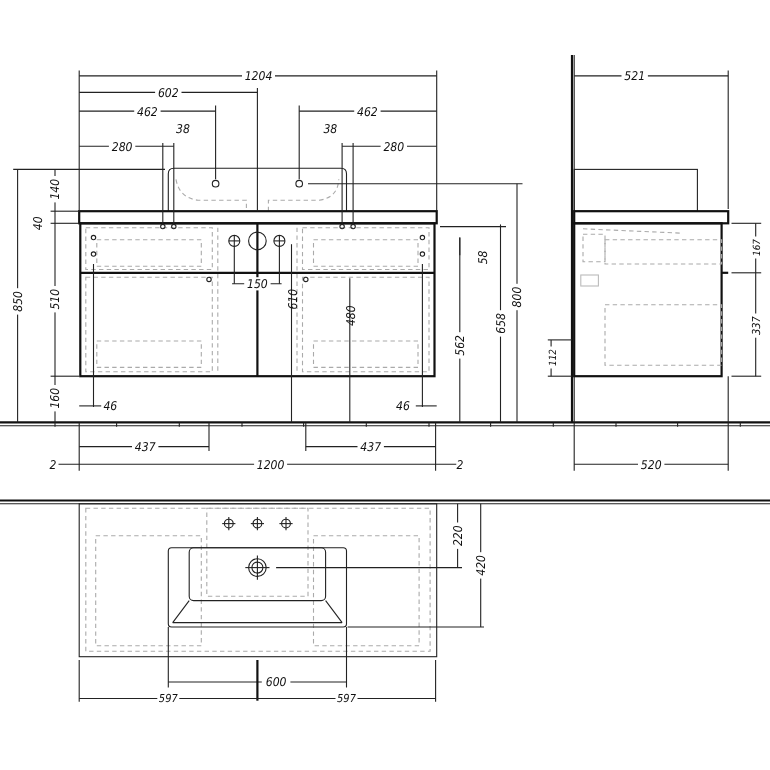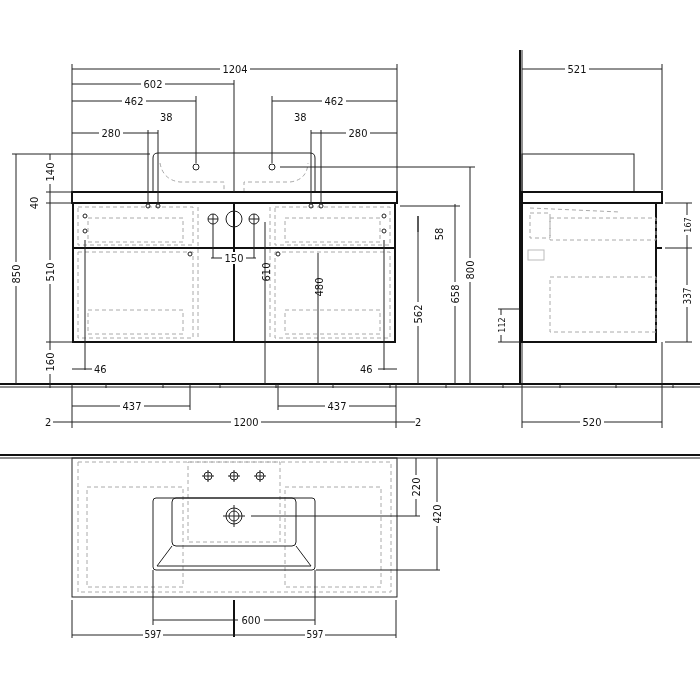--- a/index.html
+++ b/index.html
@@ -1,16 +1,16 @@
 <!DOCTYPE html>
 <html><head>
 <meta charset="utf-8">
 <style>
   html,body{margin:0;padding:0;background:#fff;}
-  #wrap{position:relative;width:700px;height:700px;overflow:hidden;background:#fff;}
+  #wrap{position:relative;width:700px;height:700px;overflow:hidden;background:#fff;font-style:italic;}
   svg{position:absolute;left:0;top:0;}
   .l{stroke:#222;stroke-width:1;fill:none;}
   .t{stroke:#111;stroke-width:2;fill:none;}
   .d{stroke:#aaa;stroke-width:1;fill:none;stroke-dasharray:4 3;}
   .g{stroke:#bbb;stroke-width:1;fill:none;}
   text{font-family:"DejaVu Sans Condensed","DejaVu Sans",sans-serif;font-size:11px;fill:#111;}
 </style>
 </head>
 <body>
 

